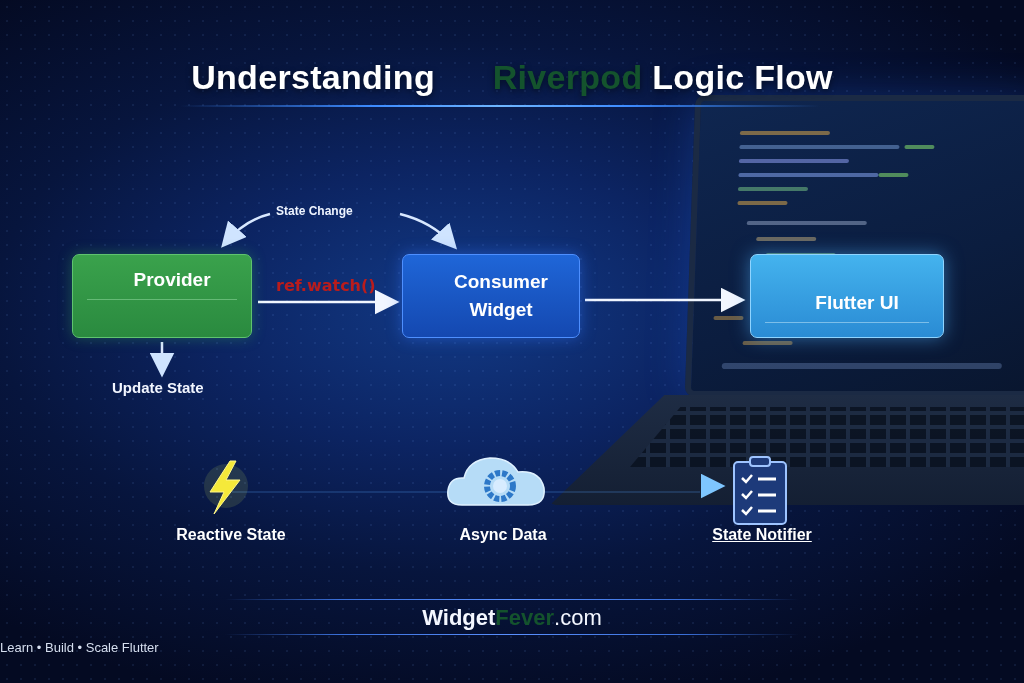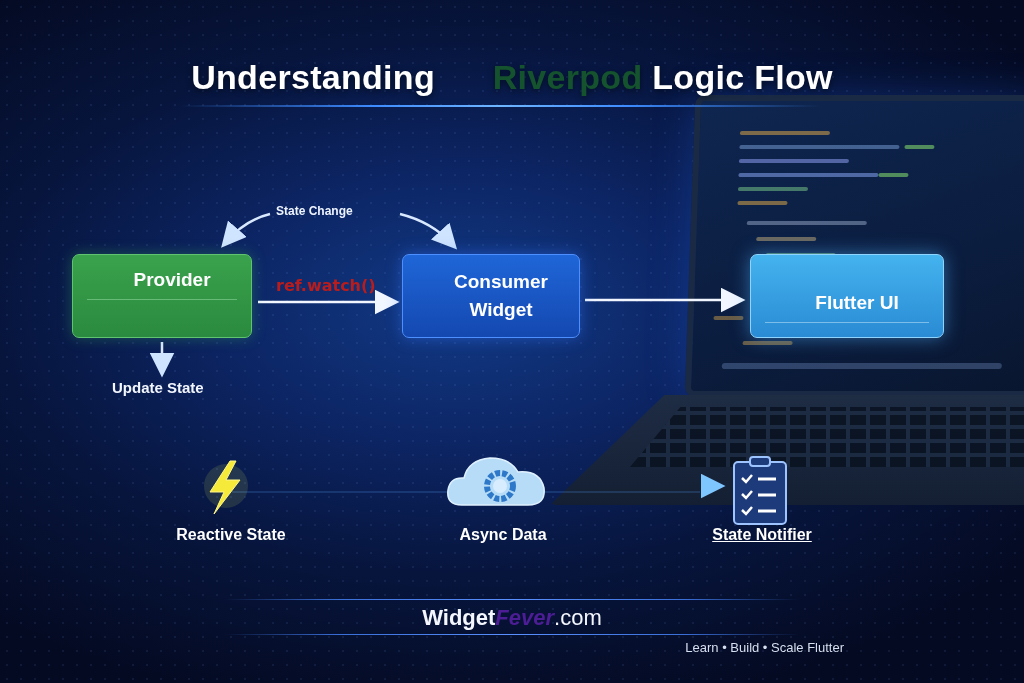--- a/index.html
+++ b/index.html
@@ -53,23 +53,23 @@
   .flutter .sub{padding-top:8px;color:#eaf7ff;}
   .label{position:absolute;font-family:"Liberation Sans",sans-serif;font-weight:bold;white-space:nowrap;}
   .lbl-state-change{left:276px;top:204px;font-size:12px;color:#eef4ff;}
   .lbl-ref{left:276px;top:276px;font-size:16px;color:#b91c1c;font-family:"DejaVu Sans",sans-serif;font-weight:bold;}
   .lbl-update{left:112px;top:379px;font-size:15px;color:#f2f6ff;}
   .feat-label{position:absolute;top:526px;font-family:"Liberation Sans",sans-serif;font-weight:bold;font-size:16px;text-align:center;width:180px;}
   .f1{left:141px;} .f2{left:413px;} .f3{left:672px;text-decoration:underline;}
   svg.overlay{position:absolute;left:0;top:0;}
   .footer-line{position:absolute;left:225px;width:574px;height:1px;background:linear-gradient(90deg,transparent,#3a6fd8 20%,#5a90ff 50%,#3a6fd8 80%,transparent);}
   .brand{position:absolute;top:605px;left:0;width:1024px;text-align:center;font-family:"Liberation Sans",sans-serif;font-weight:bold;font-size:22px;color:#f4f7ff;}
-  .brand .fever{color:#4c1d95;font-style:italic;}
+  .brand .fever{color:#14532d;}
   .brand .com{font-weight:normal;}
-  .tagline{position:absolute;top:640px;left:0;width:844px;text-align:right;font-family:"Liberation Sans",sans-serif;font-size:13px;color:#d6dfef;}
+  .tagline{position:absolute;top:640px;left:0;width:844px;text-align:left;font-family:"Liberation Sans",sans-serif;font-size:13px;color:#d6dfef;}
 </style>
 </head>
 <body>
 
 <div class="dots"></div>
 
 <div class="laptop">
   <div class="screen">
     <div class="code-line" style="left:40px;top:30px;width:90px;background:#c79a4a;opacity:.6"></div>
     <div class="code-line" style="left:40px;top:44px;width:160px;background:#7aa0d8;opacity:.5"></div>

